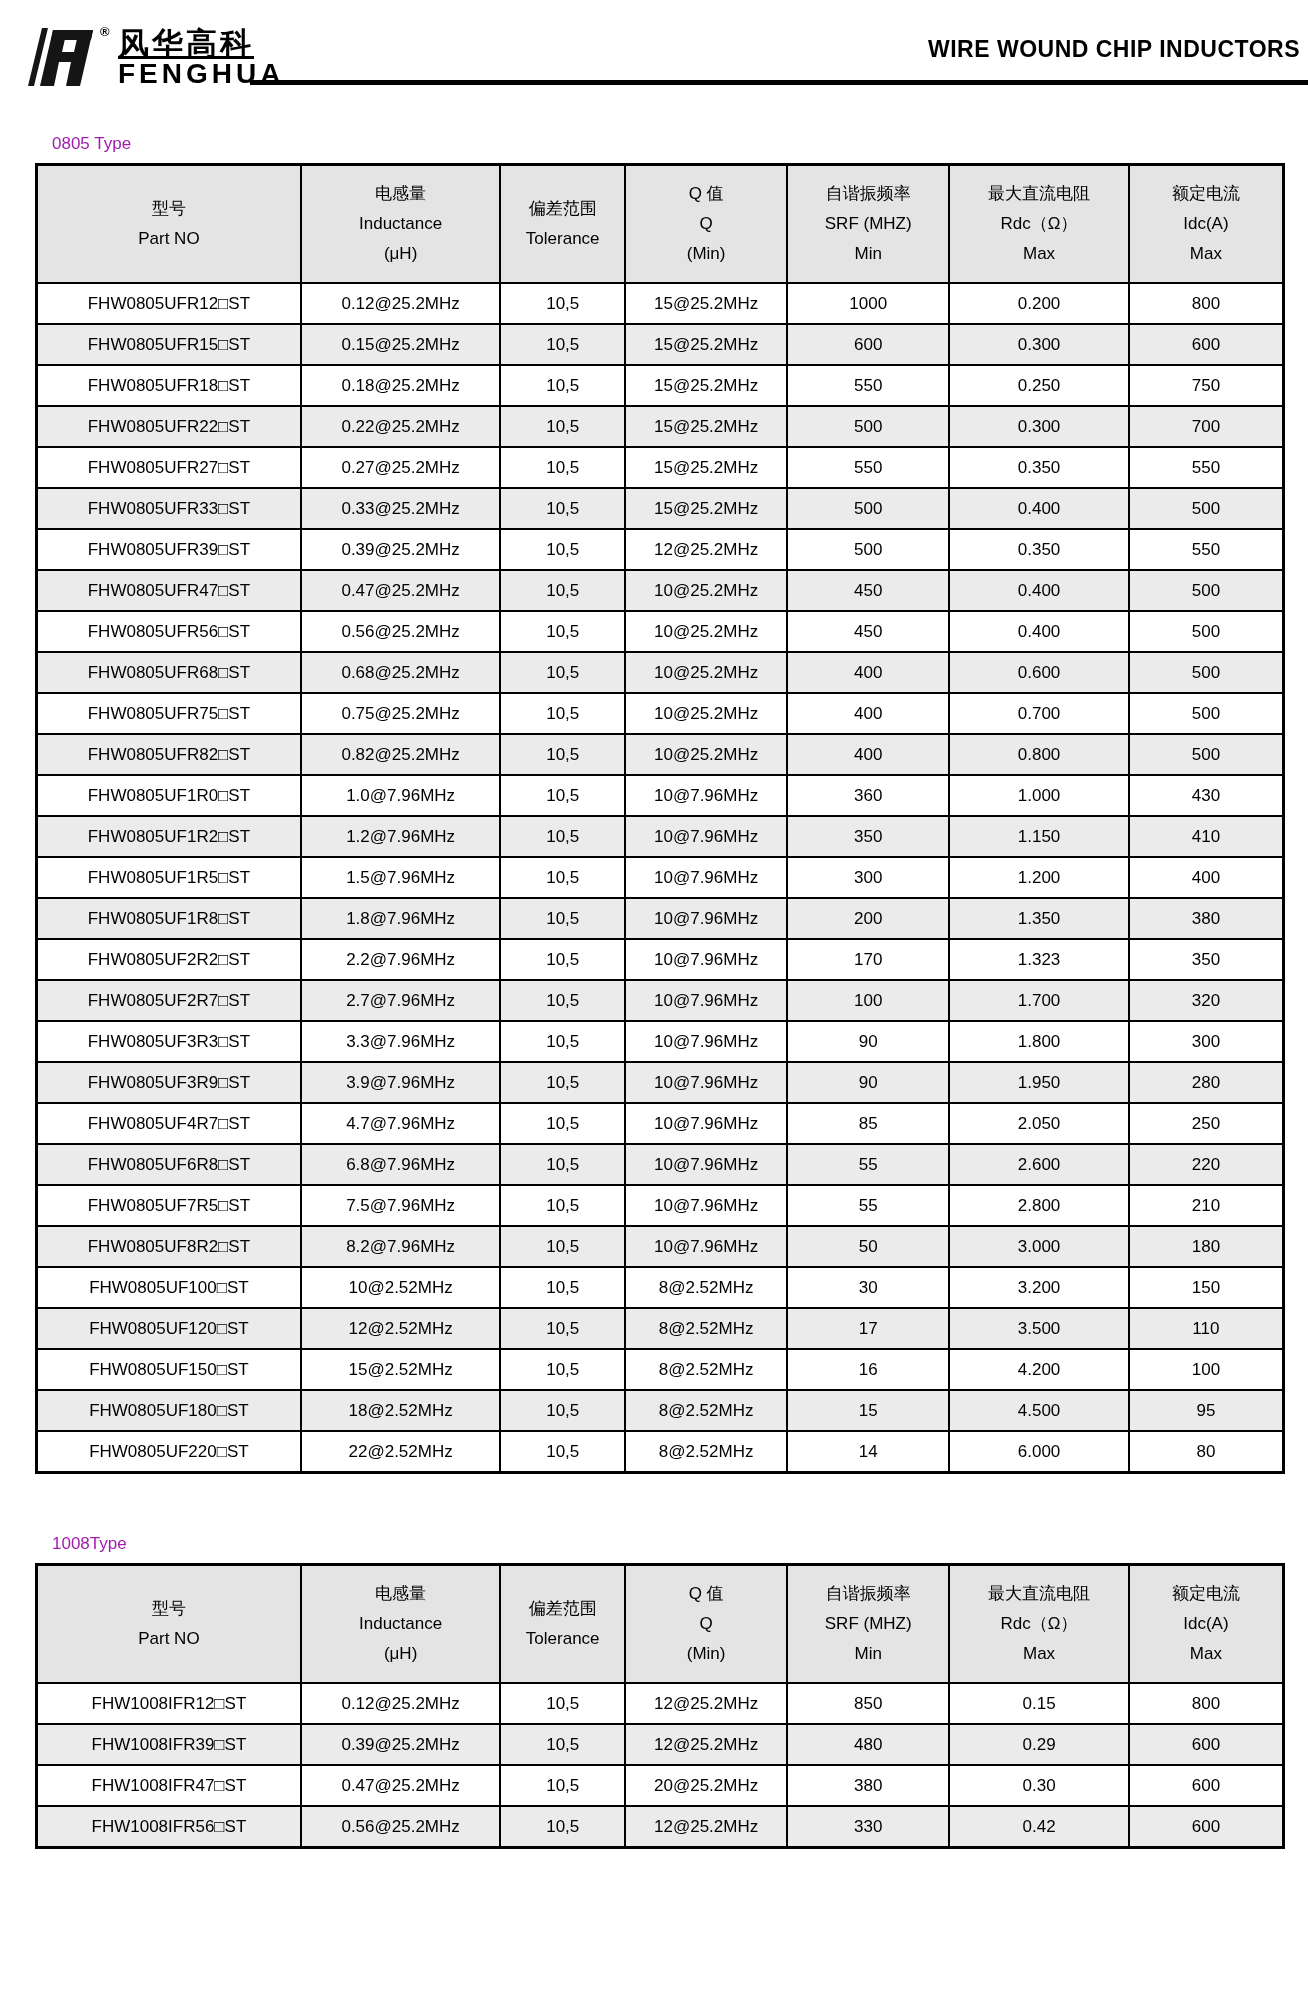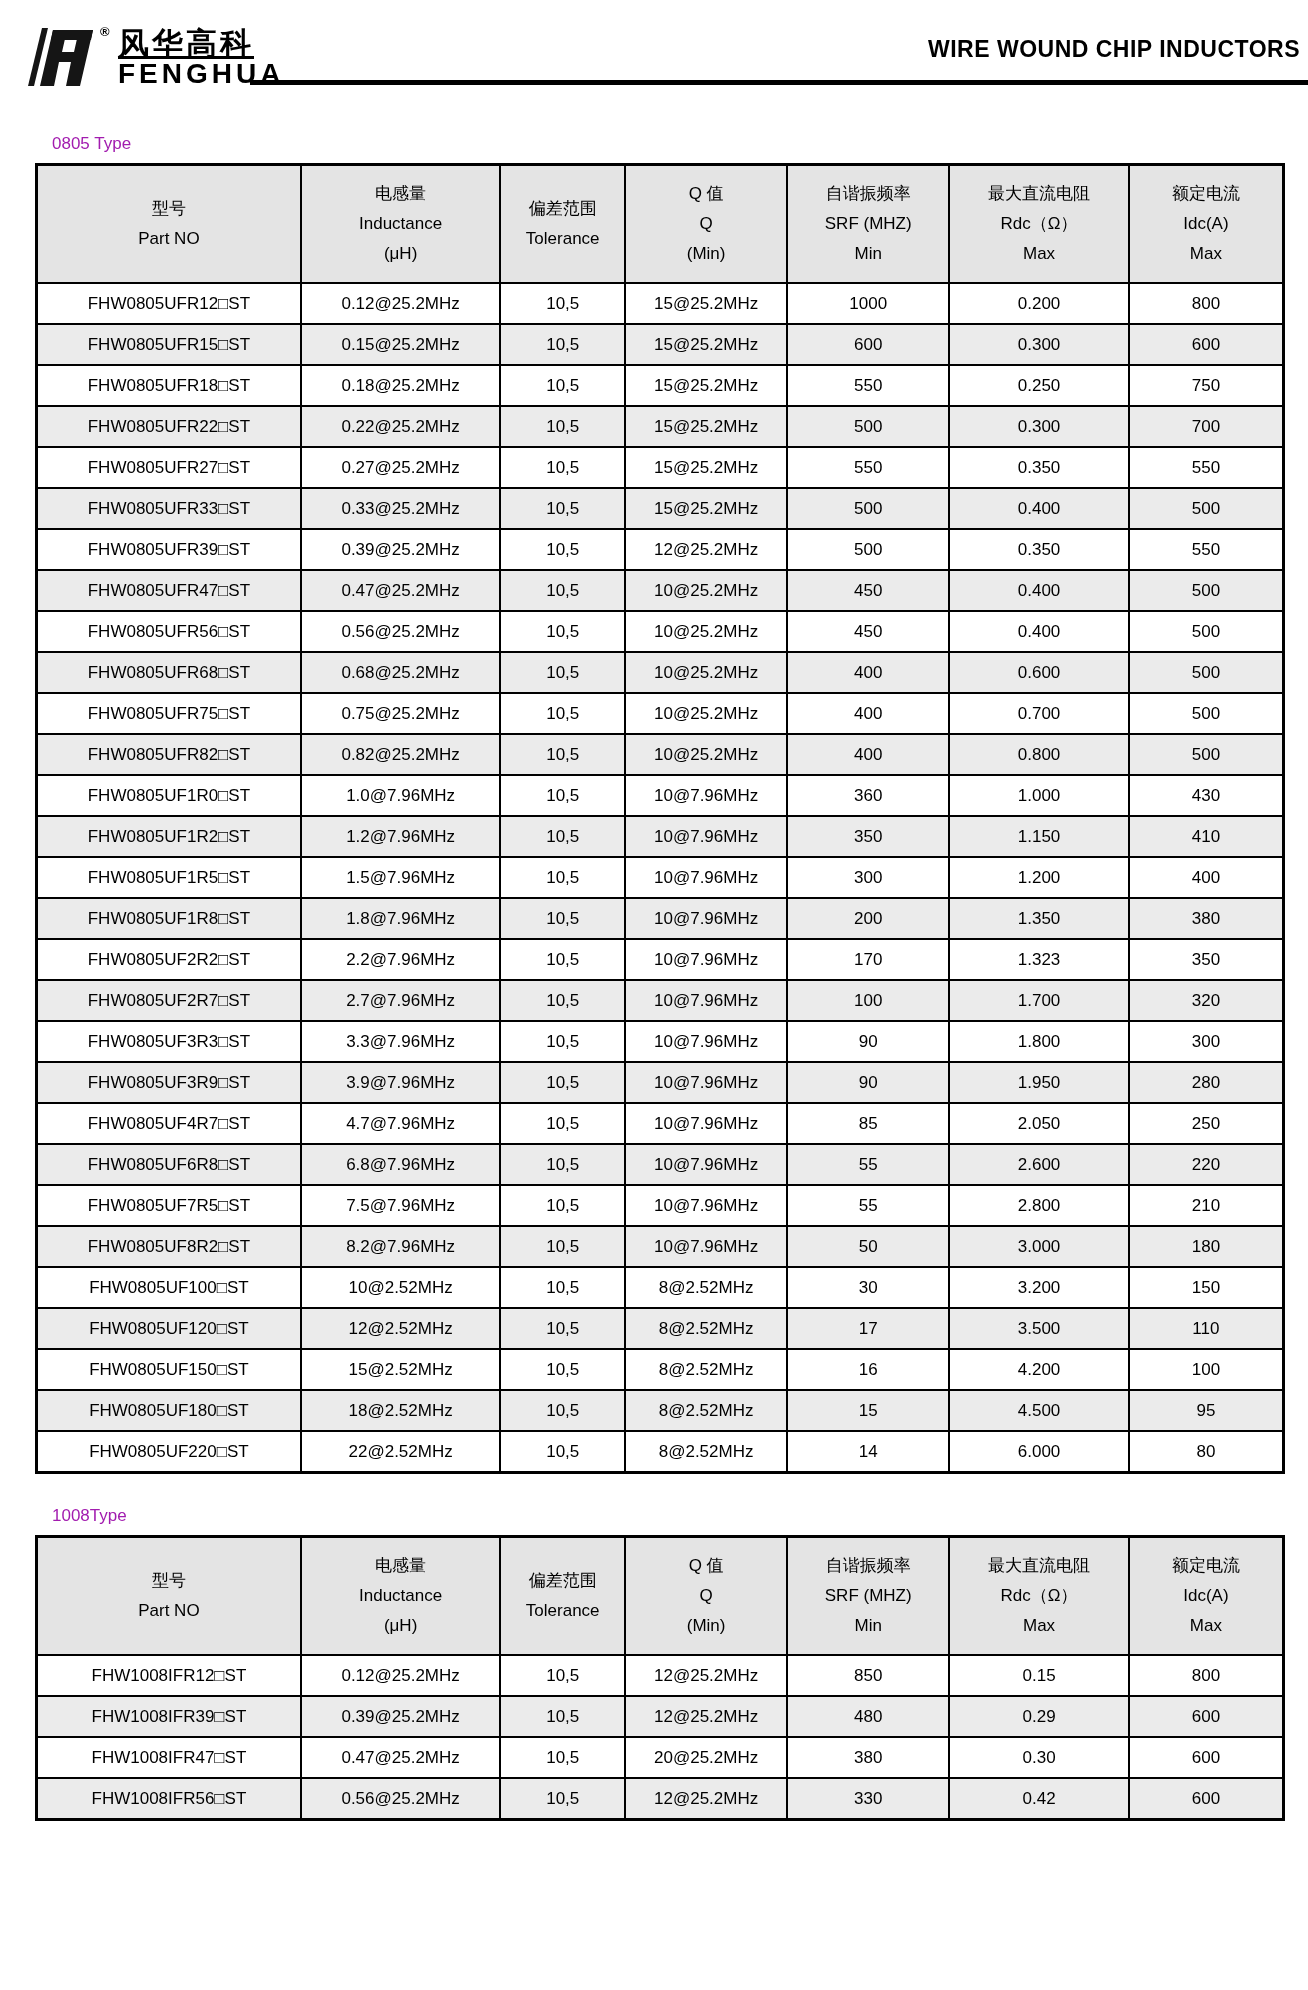--- a/index.html
+++ b/index.html
@@ -14,21 +14,21 @@
   .logo-reg{position:absolute;left:78px;top:-2px;font-size:13px;font-weight:bold;}
   .logo-texts{margin-left:22px;padding-top:2px;}
   .logo-zh{font-size:31px;font-weight:bold;letter-spacing:3px;line-height:32px;text-decoration:underline;}
   .logo-en{font-size:28px;font-weight:700;letter-spacing:4px;line-height:24px;margin-top:2px;}
   .doc-title{position:absolute;right:8px;top:36px;font-size:23px;font-weight:bold;letter-spacing:0.5px;}
   .hdr-rule{position:absolute;left:250px;right:0;top:80px;height:5px;background:#000;}
   
   .tbl-section{padding-left:35px;padding-right:23px;}
   .type-label{font-size:17px;color:#a21caf;margin:0 0 9px 17px;}
   .lbl1{padding-top:38px;}
-  .lbl2{padding-top:32px;}
+  .lbl2{padding-top:60px;}
   table.spec{
     width:100%;border-collapse:collapse;table-layout:fixed;
     border:3px solid #000;font-size:17px;
   }
   table.spec th, table.spec td{
     border:2px solid #000;text-align:center;vertical-align:middle;
     padding:0 2px;overflow:hidden;white-space:nowrap;
   }
   table.spec thead th{
     background:#e4e4e4;font-weight:normal;padding:13px 2px;

